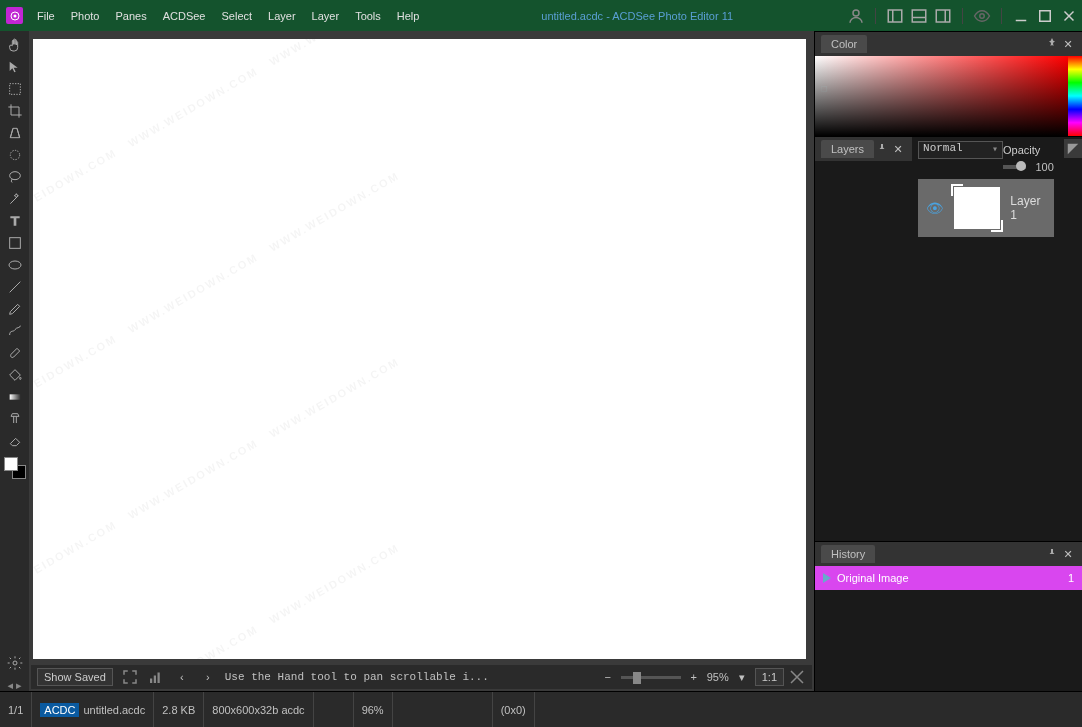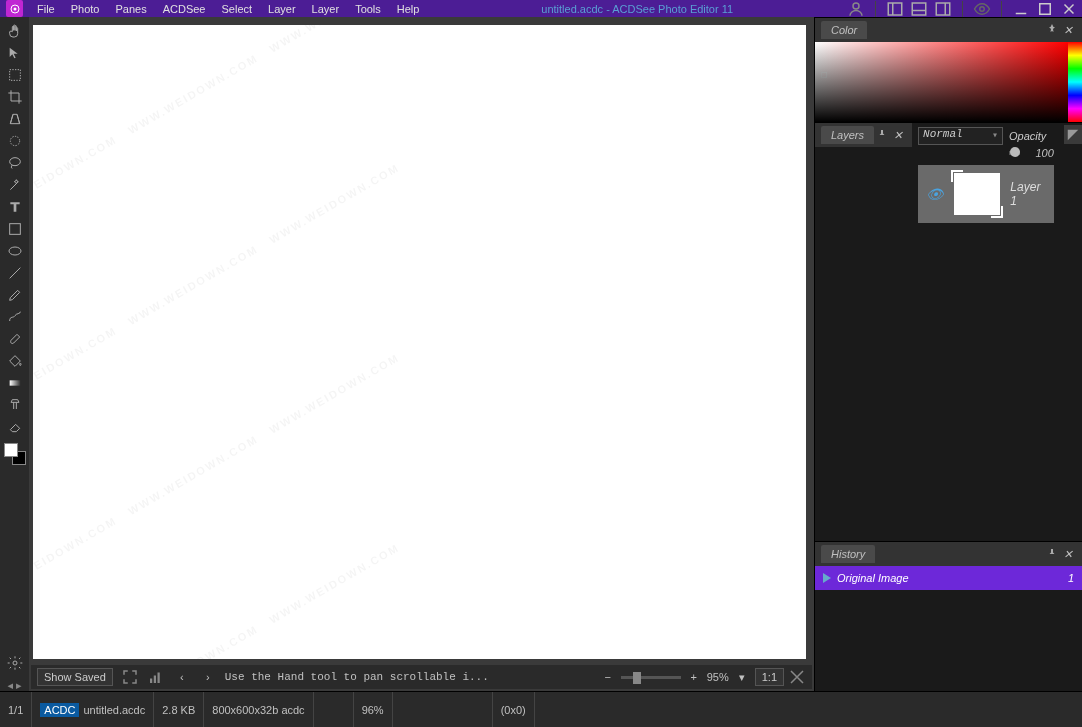--- a/index.html
+++ b/index.html
@@ -1,19 +1,19 @@
 <!DOCTYPE html>
 <html><head>
 <meta charset="utf-8">
 <style>
 * { box-sizing: border-box; margin: 0; padding: 0; font-family: "Segoe UI", Tahoma, sans-serif; font-size: 11px; user-select: none; }
 body { width: 1082px; height: 727px; background: #1e1e1e; color: #c0c0c0; display: flex; flex-direction: column; overflow: hidden; }
 
 
-.menubar { height: 17px; background: #4c1d95; display: flex; align-items: center; padding: 0 4px; }
+.menubar { height: 31px; background: #14532d; display: flex; align-items: center; padding: 0 4px; }
 .logo { width: 17px; height: 17px; background: #c026d3; margin: 0 6px 0 2px; display:flex; align-items:center; justify-content:center; border-radius:2px; }
 .logo svg { width:12px; height:12px; }
 .menubar .menu-item { padding: 4px 8px; cursor: pointer; color: #e0e0e0; }
 .menubar .title { flex: 1; text-align: center; color: #5a9fd4; }
 .menubar .win-ctrls { display: flex; align-items: center; gap: 6px; margin-left: auto; }
 .menubar .win-ctrls .sep { width:1px; height:16px; background:#444; margin:0 4px; }
 .titlebar-icon { width:18px; height:18px; display:flex; align-items:center; justify-content:center; cursor:pointer; }
 
 
 .main { flex: 1; display: flex; min-height: 0; }
@@ -26,35 +26,35 @@
 .canvas { flex: 1; background: #fff; margin: 6px 6px 6px 2px; position:relative; }
 .canvas-watermark { position:absolute; inset:0; overflow:hidden; opacity:0.04; color:#000; font-size:24px; font-weight:600; }
 .watermark-stripe { position:absolute; transform: rotate(-30deg); white-space:nowrap; letter-spacing:2px; }
 .canvas-bottom { height: 24px; background: #2a2a2a; display: flex; align-items: center; padding: 0 6px; gap: 8px; font-family: "Courier New", monospace; font-size: 11px; }
 .btn-small { padding: 2px 6px; border: 1px solid #555; background: #333; color: #ccc; cursor:pointer; }
 .hint { flex: 1; font-family: "Courier New", monospace; }
 .zoom-group { display:flex; align-items:center; gap:4px; }
 .slider { width: 60px; height: 3px; background:#555; position:relative; }
 .slider .thumb { position:absolute; width:8px; height:12px; background:#888; top:-4px; left:20%; }
 
-.right-panels { width: 268px; background: #2a2a2a; display: flex; flex-direction: column; border-left: 1px solid #000; font-style: italic; }
+.right-panels { width: 268px; background: #2a2a2a; display: flex; flex-direction: column; border-left: 1px solid #000; }
 .panel-tab { background: #1a1a1a; border-top: 1px solid #000; }
 .panel-header { height: 24px; display: flex; align-items: center; padding: 0 6px; background: #333; }
 .panel-header .tab-label { background: #4a4a4a; padding: 3px 10px; border-radius: 2px 2px 0 0; }
 .panel-header .spacer { flex: 1; }
 .panel-header .pin, .panel-header .close { width: 16px; text-align: center; cursor:pointer; }
 
 .color-body { height: 80px; display: flex; }
 .color-field { flex: 1; background: linear-gradient(to right, #fff, #f00); position: relative; }
 .color-field::after { content: ""; position: absolute; inset: 0; background: linear-gradient(to top, #000, transparent); }
 .color-marker { position:absolute; left:6px; top:30px; width:6px; height:6px; border:1px solid #fff; }
 .hue-strip { width: 14px; background: linear-gradient(to bottom, #f00, #ff0, #0f0, #0ff, #00f, #f0f, #f00); }
 
 .layers-body { padding: 4px 6px; display:flex; flex-direction:column; gap:2px; flex:1; min-height:0; }
-.blend-row { display: flex; align-items: center; gap: 6px; }
+.blend-row { display: flex; align-items: center; }
 .blend-select { flex: 0 0 85px; background: #222; border: 1px solid #555; color: #ccc; height: 18px; font-family:"Courier New",monospace; font-size:11px; padding:0 4px; position:relative; }
 .blend-select::after { content:"▾"; position:absolute; right:4px; top:1px; color:#888; font-size:10px; }
 .opacity-label { color:#ccc; }
 .opacity-slider { flex:1; height:4px; background:#555; position:relative; }
 .opacity-slider .thumb { position:absolute; right:0; top:-4px; width:10px; height:10px; border-radius:50%; background:#bbb; }
 .opacity-val { width: 28px; text-align: right; }
 .layer-row { margin-top:4px; height: 58px; background: #6a6a6a; display: flex; align-items: center; padding: 0 8px; gap: 10px; }
 .eye { color: #4aa3e0; font-size: 14px; }
 .thumb-frame { width: 52px; height: 42px; border: 2px solid #fff; background: #fff; position:relative; }
 .thumb-frame::before, .thumb-frame::after { content:""; position:absolute; border:2px solid #fff; width:10px; height:10px; }
@@ -64,21 +64,21 @@
 .layers-fill { flex:1; }
 
 .adj-title { text-align:center; padding: 3px 0; color:#ccc; background:#2a2a2a; }
 .adj-row { display:flex; padding: 2px 4px; gap: 3px; }
 .adj-icon { width:19px; height:19px; background:#3a3a3a; display:flex; align-items:center; justify-content:center; cursor:pointer; }
 .adj-icon svg { width:14px; height:14px; }
 .adj-bottom { display:flex; padding:3px 4px; gap:4px; border-top:1px solid #111; }
 .adj-bottom .spacer { flex:1; }
 
 .history-body { height: 125px; }
-.history-item { background: #6d28d9; color:#fff; padding: 6px 8px; display:flex; align-items:center; gap:6px; }
+.history-item { background: #d946ef; color:#fff; padding: 6px 8px; display:flex; align-items:center; gap:6px; }
 .history-item .play { width:0; height:0; border-left:8px solid #6ac; border-top:5px solid transparent; border-bottom:5px solid transparent; }
 .history-item .count { margin-left:auto; }
 
 
 .status { height: 36px; background: #2a2a2a; border-top: 1px solid #000; display: flex; align-items: center; }
 .status .cell { padding: 0 8px; border-right: 1px solid #444; height:100%; display:flex; align-items:center; }
 .status .badge { background:#0a5aa0; padding:1px 4px; margin-right:4px; color:#fff; }
 
 .colors-swatch { width:22px; height:22px; position:relative; margin-top:4px; }
 .colors-swatch .fg { position:absolute; width:14px; height:14px; background:#fff; border:1px solid #888; left:0; top:0; z-index:2; }

